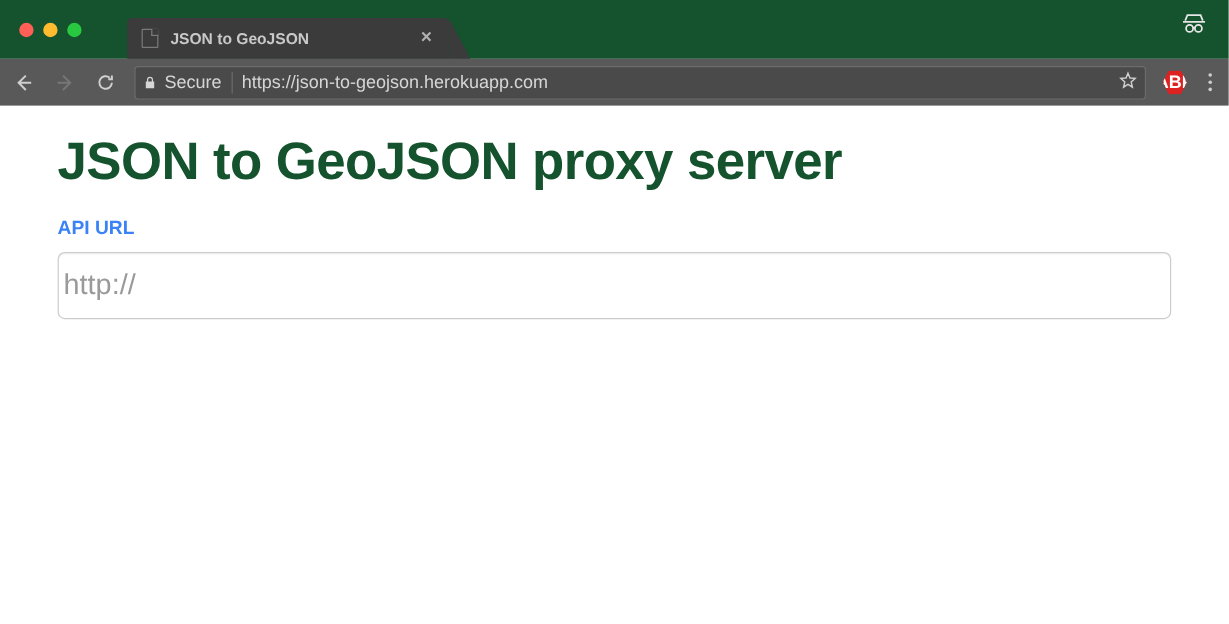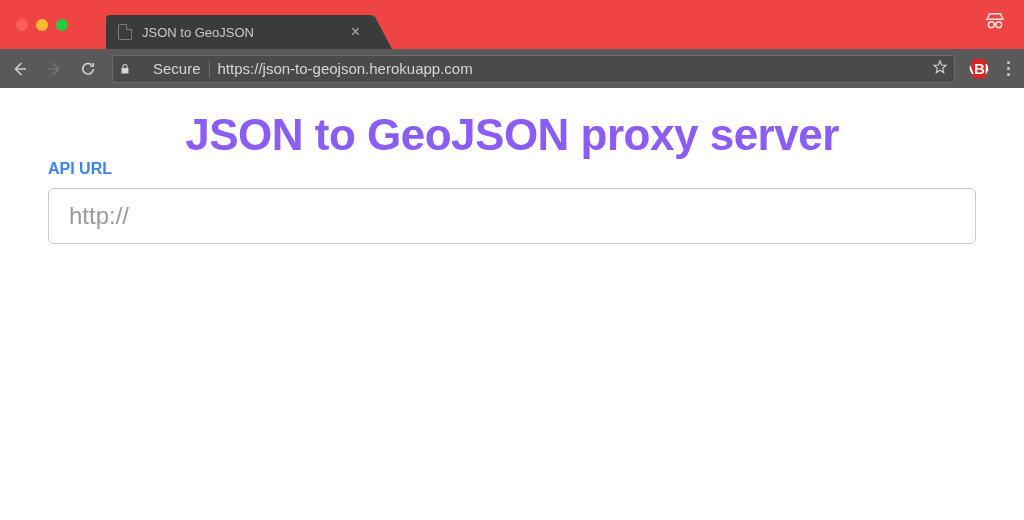--- a/index.html
+++ b/index.html
@@ -4,24 +4,25 @@
   <style>
     * { margin: 0; padding: 0; box-sizing: border-box; }
     body {
       width: 1024px;
       height: 520px;
       font-family: -apple-system, BlinkMacSystemFont, "Segoe UI", Helvetica, Arial, sans-serif;
       background: #fff;
       overflow: hidden;
     }
     .window-chrome {
-      background: #ef4444;
+      background: #14532d;
       height: 49px;
       display: flex;
       align-items: flex-end;
+      font-weight: bold;
     }
     .traffic-lights {
       display: flex;
       gap: 8px;
       padding: 0 0 18px 16px;
     }
     .traffic-light {
       width: 12px;
       height: 12px;
       border-radius: 50%;
@@ -115,21 +116,21 @@
       display: flex;
       align-items: center;
       padding: 0 6px;
       color: #d6d6d6;
       font-size: 15px;
       gap: 8px;
     }
     .secure-chip {
       display: flex;
       align-items: center;
-      gap: 22px;
+      gap: 6px;
       padding-right: 8px;
       border-right: 1px solid #6b6b6b;
       height: 18px;
       color: #d6d6d6;
     }
     .url-text { flex: 1; color: #d6d6d6; }
     .star-icon { color: #cfcfcf; }
     .abp-badge {
       background: #d22; width: 20px; height: 20px;
       display: inline-flex; align-items:center; justify-content:center;
@@ -137,40 +138,40 @@
       clip-path: polygon(25% 0%, 75% 0%, 100% 50%, 75% 100%, 25% 100%, 0% 50%);
     }
     .kebab {
       display:inline-flex; flex-direction:column; gap:3px; padding:0 4px;
     }
     .kebab span { width:3px; height:3px; background:#cfcfcf; border-radius:50%; }
     .page {
       padding: 22px 48px 0 48px;
     }
     .page h1 {
-      text-align: center;
       font-size: 44px;
       letter-spacing: -0.5px;
       font-weight: 700;
-      color: #8b5cf6;
+      color: #14532d;
+      margin-bottom: 22px;
       font-family: "Helvetica Neue", Helvetica, Arial, sans-serif;
     }
     .field-label {
       font-size: 16px;
       font-weight: 700;
       color: #3b82f6;
       margin-bottom: 10px;
     }
     .api-input {
       width: 100%;
       height: 56px;
       border: 1px solid #ccc;
       border-radius: 6px;
       font-size: 24px;
-      padding: 0 20px;
+      padding: 0 4px;
       color: #8b5cf6;
       box-shadow: inset 0 1px 1px rgba(0,0,0,0.04);
       outline: none;
     }
     .api-input::placeholder { color: #9a9a9a; }
   </style>
 </head>
 <body>
 
 <div class="window-chrome">

